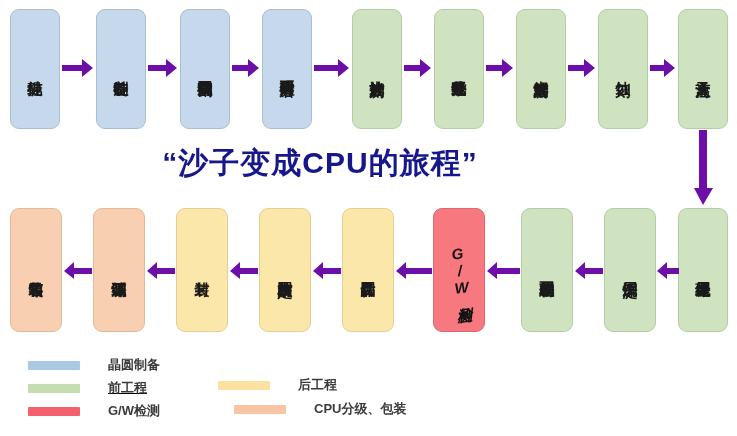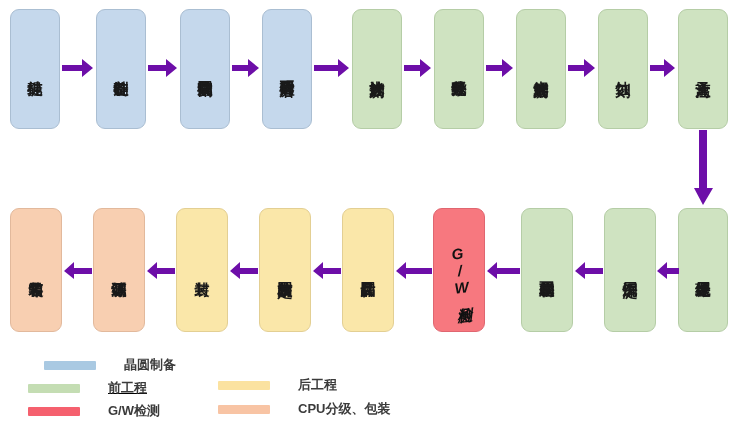--- a/index.html
+++ b/index.html
@@ -182,20 +182,21 @@
         <path d="M0 7 L14 7 L14 1 L25 10 L14 19 L14 13 L0 13 Z" fill="#6d0ea8"></path>
       </svg>
   </div>
 
   <div class="arrow" style="left:694px; top:130px;">
     <svg width="20" height="76" viewBox="0 0 20 76">
         <path d="M5 0 L13 0 L13 58 L19 58 L9 75 L0 58 L5 58 Z" fill="#6d0ea8"></path>
       </svg>
   </div>
 
+  <div id="title">“沙子变成CPU的旅程”</div>
 
   <div class="node peach" style="left:10px;  top:208px; width:52px;  height:124px;">
       <span class="vtext">装箱零售</span>
     </div>
   <div class="node peach" style="left:93px;  top:208px; width:52px;  height:124px;">
       <span class="vtext">等级测试</span>
     </div>
   <div class="node yellow" style="left:176px; top:208px; width:52px;  height:124px;">
       <span class="vtext">封装</span>
     </div>
@@ -255,40 +256,40 @@
   </div>
   <div class="arrow" style="left:657px; top:262px;">
     <svg width="22" height="18" viewBox="0 0 22 18">
         <path d="M22 6 L10 6 L10 0 L0 9 L10 17 L10 12 L22 12 Z" fill="#6d0ea8"></path>
       </svg>
   </div>
 
   <div id="legend">
 
     <div class="legend-col" style="left:28px; top:0px;">
-      <div class="legend-row" style="top:6px; left:16px;">
+      <div class="legend-row" style="top:6px; left:0;">
         <span class="legend-swatch blue"></span>
         <span class="legend-label">晶圆制备</span>
       </div>
       <div class="legend-row" style="top:29px; left:0;text-decoration:underline;">
         <span class="legend-swatch green"></span>
         <span class="legend-label">前工程</span>
       </div>
       <div class="legend-row" style="top:52px; left:0;">
         <span class="legend-swatch red"></span>
         <span class="legend-label">G/W检测</span>
       </div>
     </div>
 
     <div class="legend-col" style="left:218px; top:0px;">
       <div class="legend-row" style="top:26px; left:0;">
         <span class="legend-swatch yellow"></span>
         <span class="legend-label">后工程</span>
       </div>
-      <div class="legend-row" style="top:50px; left:0;text-align:center;">
+      <div class="legend-row" style="top:50px; left:16px;text-align:center;">
         <span class="legend-swatch peach"></span>
         <span class="legend-label">CPU分级、包装</span>
       </div>
     </div>
 
   </div>
 
 </div>
 
 </body></html>

